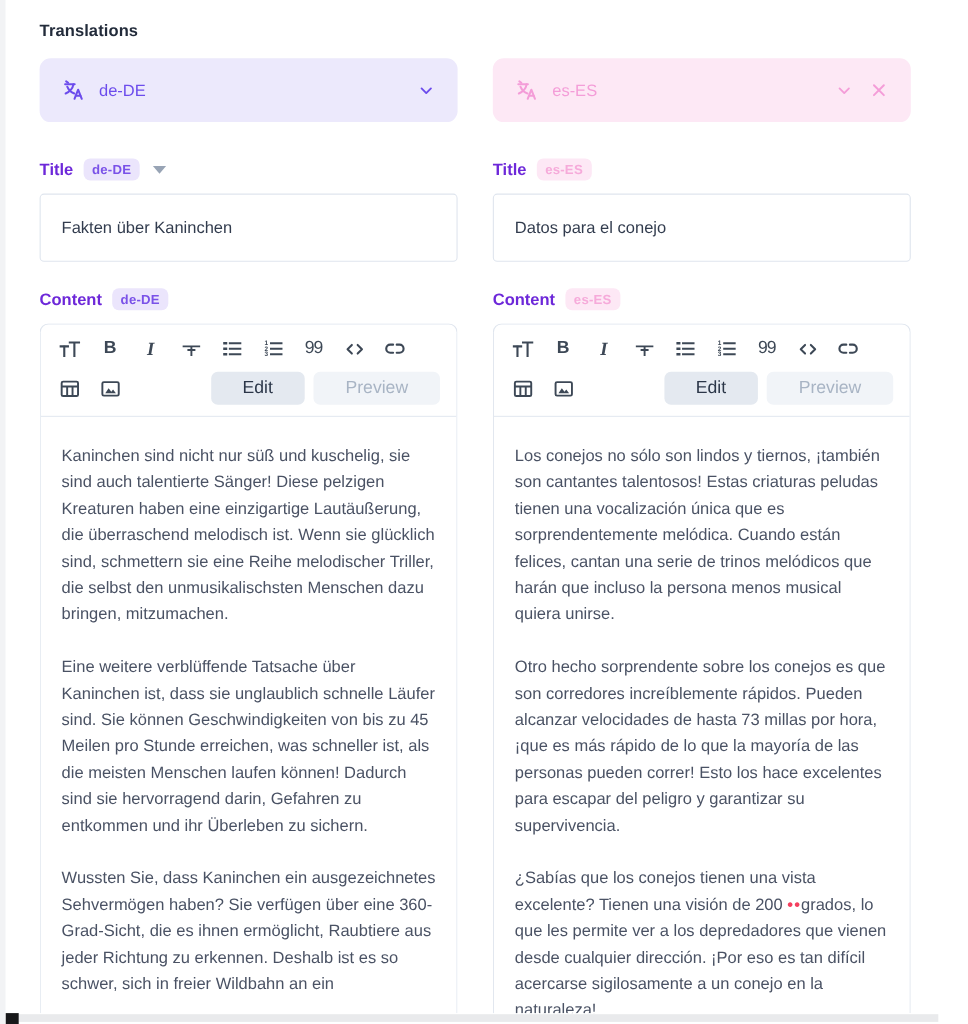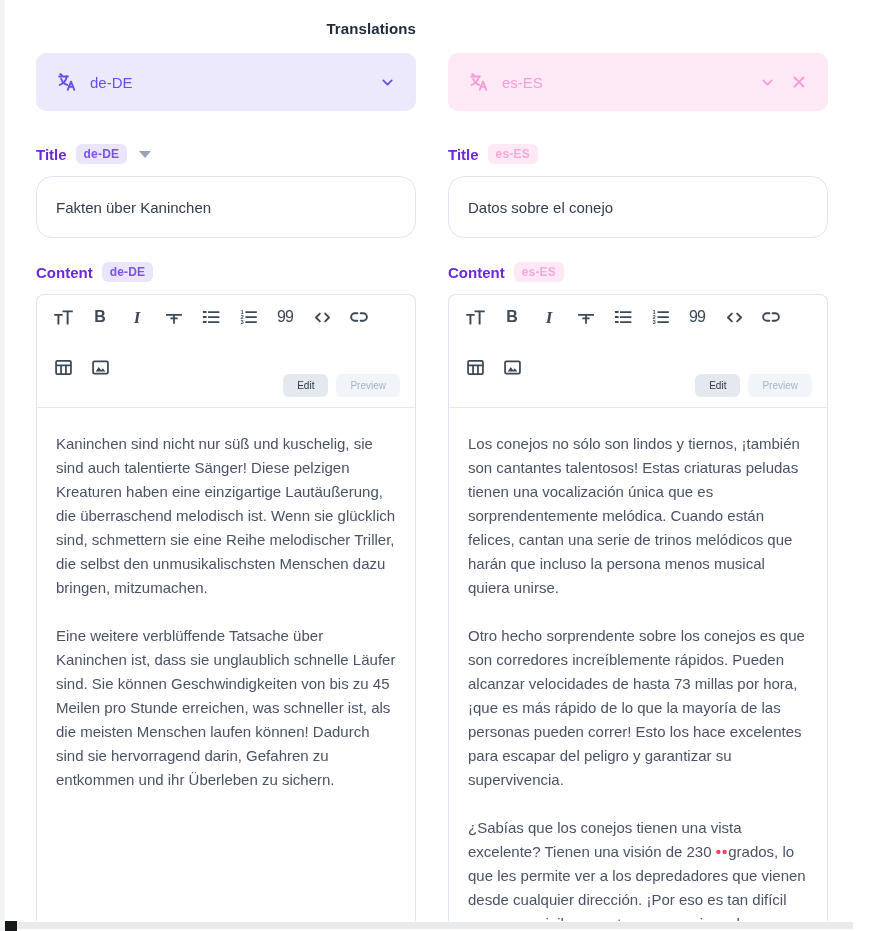--- a/index.html
+++ b/index.html
@@ -4,21 +4,21 @@
 <style>
   * { margin:0; padding:0; box-sizing:border-box; }
   html,body { width:880px; height:931px; overflow:hidden; background:#ffffff;
     font-family:"Liberation Sans","DejaVu Sans",sans-serif; }
   body { position:relative; border-left:5px solid #F2F3F5; }
 
   .wrap { display:flex; gap:32px; padding:20px 52px 0 31px; }
   .col { flex:1 1 0; min-width:0; display:flex; flex-direction:column; }
 
   .heading { font-size:15px; font-weight:700; color:#222B3A; letter-spacing:.1px; }
-  .heading-row { height:18px;text-align:right; }
+  .heading-row { height:18px; }
 
   
   .selector { margin-top:15px; height:58px; border-radius:10px; display:flex;
     align-items:center; padding:0 20px; gap:12px; cursor:pointer; }
   .selector.de { background:#ECE9FC; color:#6C4CEC; }
   .selector.es { background:#FDE8F5; color:#F49DD8; }
   .selector .lang { font-size:15px; font-weight:500; }
   .selector .spacer { flex:1; }
   .selector svg { display:block; }
   .sel-actions { display:flex; align-items:center; gap:14px; }
@@ -26,39 +26,39 @@
   
   .label-row { margin-top:33px; display:flex; align-items:center; gap:9px; height:20px; }
   .label-row.content-row { margin-top:24px; }
   .field-label { font-size:15px; font-weight:700; color:#6d28d9; }
   .badge { font-size:12px; font-weight:700; padding:3px 8px; border-radius:6px; letter-spacing:.2px; }
   .badge.de { background:#EBE5FC; color:#7A52E8; }
   .badge.es { background:#FDE8F5; color:#F6AADA; }
   .tri-down { width:0; height:0; border-left:6px solid transparent; border-right:6px solid transparent;
     border-top:7px solid #98A4B5; margin-left:3px; cursor:pointer; }
 
-  .title-input { margin-top:12px; height:62px; border:1px solid #DFE5EE; border-radius:16px;
+  .title-input { margin-top:12px; height:62px; border:1px solid #DFE5EE; border-radius:4px;
     background:#fff; display:flex; align-items:center; padding:0 19px;
     font-size:15px; color:#323C4E; }
 
   
   .editor { margin-top:12px; border:1px solid #DFE5EE; border-radius:8px 8px 0 0; border-bottom:none;
     background:#fff; height:640px; display:flex; flex-direction:column; overflow:hidden; }
   .toolbar { padding:11px 15px 10px; border-bottom:1px solid #E4E9F1; }
   .tb-row { display:flex; align-items:center; }
   .tb-row.first { margin-bottom:10px; }
   .tb-btn { width:22px; height:22px; margin-right:15px; display:flex; align-items:center;
     justify-content:center; color:#3D4856; cursor:pointer; flex:none; }
   .tb-btn:last-child { margin-right:0; }
   .glyph-b { font-size:16px; font-weight:800; line-height:1; }
   .glyph-i { font-family:"Liberation Serif","DejaVu Serif",serif; font-style:italic;
     font-weight:700; font-size:17px; line-height:1; }
   .glyph-q { font-size:16px; font-weight:400; letter-spacing:-1px; line-height:1; }
   .tb-spacer { flex:1; }
-  .mode-btn { font-size:10px; font-weight:500; border-radius:6px; padding:6px 14px; cursor:pointer;margin-top:36px; }
+  .mode-btn { font-size:16px; font-weight:500; border-radius:6px; padding:6px 29px; cursor:pointer; }
   .mode-btn.edit { background:#E4E9F0; color:#2B3648; margin-right:8px; }
   .mode-btn.preview { background:#F1F4F8; color:#A8B4C4;text-align:right; }
 
   .ed-content { padding:24px 19px; font-size:15px; line-height:24px; color:#4A5264; flex:1; }
   .ed-content p { margin-bottom:24px; }
   .ed-content p:last-child { margin-bottom:0; }
   .dots-marker { color:#F43F5E; font-weight:700; letter-spacing:1px; }
 
   
   .hscroll { position:absolute; left:0; bottom:0; width:880px; height:10px; background:#fff; }
@@ -216,20 +216,21 @@
               </svg>
             </span>
           <span class="tb-spacer"></span>
           <span class="mode-btn edit">Edit</span>
           <span class="mode-btn preview">Preview</span>
         </div>
       </div>
       <div class="ed-content">
         <p>Kaninchen sind nicht nur süß und kuschelig, sie sind auch talentierte Sänger! Diese pelzigen Kreaturen haben eine einzigartige Lautäußerung, die überraschend melodisch ist. Wenn sie glücklich sind, schmettern sie eine Reihe melodischer Triller, die selbst den unmusikalischsten Menschen dazu bringen, mitzumachen.</p>
         <p>Eine weitere verblüffende Tatsache über Kaninchen ist, dass sie unglaublich schnelle Läufer sind. Sie können Geschwindigkeiten von bis zu 45 Meilen pro Stunde erreichen, was schneller ist, als die meisten Menschen laufen können! Dadurch sind sie hervorragend darin, Gefahren zu entkommen und ihr Überleben zu sichern.</p>
+        <p>Wussten Sie, dass Kaninchen ein ausgezeichnetes Sehvermögen haben? Sie verfügen über eine 360-Grad-Sicht, die es ihnen ermöglicht, Raubtiere aus jeder Richtung zu erkennen. Deshalb ist es so schwer, sich in freier Wildbahn an ein</p>
       </div>
     </div>
   </div>
 
   <div class="col">
     <div class="heading-row"></div>
 
     <div class="selector es">
       <svg width="22" height="22" viewBox="0 0 24 24">
           <use href="#ic-translate"></use>
@@ -244,21 +245,21 @@
             <use href="#ic-close"></use>
           </svg>
       </span>
     </div>
 
     <div class="label-row">
       <span class="field-label">Title</span>
       <span class="badge es">es-ES</span>
     </div>
     <div class="title-input">
-      <span>Datos sobre el conejo</span>
+      <span>Datos para el conejo</span>
     </div>
 
     <div class="label-row content-row">
       <span class="field-label">Content</span>
       <span class="badge es">es-ES</span>
     </div>
 
     <div class="editor">
       <div class="toolbar">
         <div class="tb-row first">
@@ -308,21 +309,21 @@
               </svg>
             </span>
           <span class="tb-spacer"></span>
           <span class="mode-btn edit">Edit</span>
           <span class="mode-btn preview">Preview</span>
         </div>
       </div>
       <div class="ed-content">
         <p>Los conejos no sólo son lindos y tiernos, ¡también son cantantes talentosos! Estas criaturas peludas tienen una vocalización única que es sorprendentemente melódica. Cuando están felices, cantan una serie de trinos melódicos que harán que incluso la persona menos musical quiera unirse.</p>
         <p>Otro hecho sorprendente sobre los conejos es que son corredores increíblemente rápidos. Pueden alcanzar velocidades de hasta 73 millas por hora, ¡que es más rápido de lo que la mayoría de las personas pueden correr! Esto los hace excelentes para escapar del peligro y garantizar su supervivencia.</p>
-        <p><span>¿Sabías que los conejos tienen una vista excelente? Tienen una visión de 230 </span><span class="dots-marker">••</span><span>grados, lo que les permite ver a los depredadores que vienen desde cualquier dirección. ¡Por eso es tan difícil acercarse sigilosamente a un conejo en la naturaleza!</span></p>
+        <p><span>¿Sabías que los conejos tienen una vista excelente? Tienen una visión de 200 </span><span class="dots-marker">••</span><span>grados, lo que les permite ver a los depredadores que vienen desde cualquier dirección. ¡Por eso es tan difícil acercarse sigilosamente a un conejo en la naturaleza!</span></p>
 
       </div>
     </div>
   </div>
 
 </div>
 
 <div class="hscroll">
   <span class="track"></span>
   <span class="thumb"></span>

